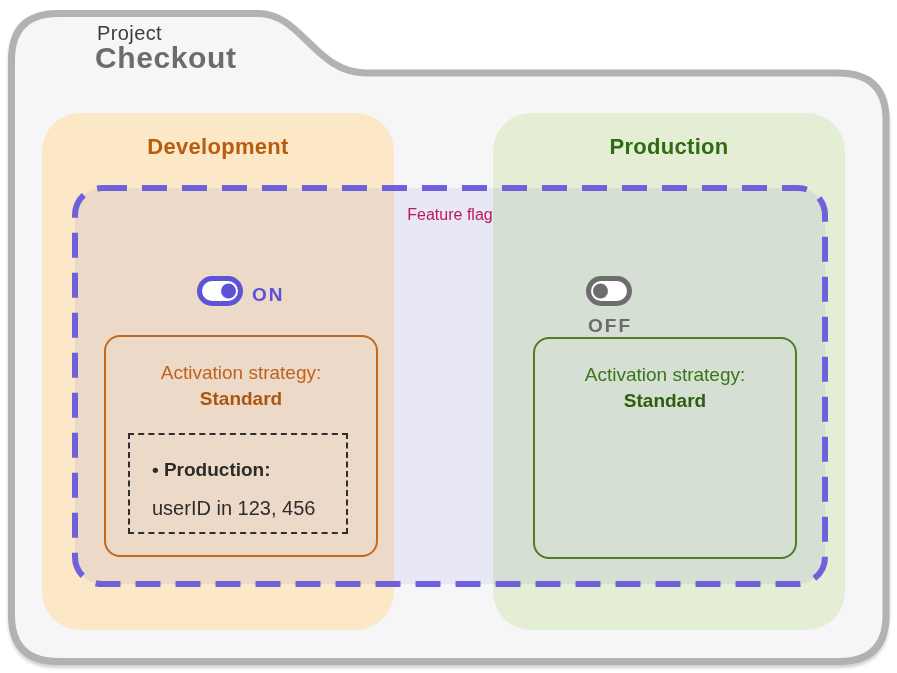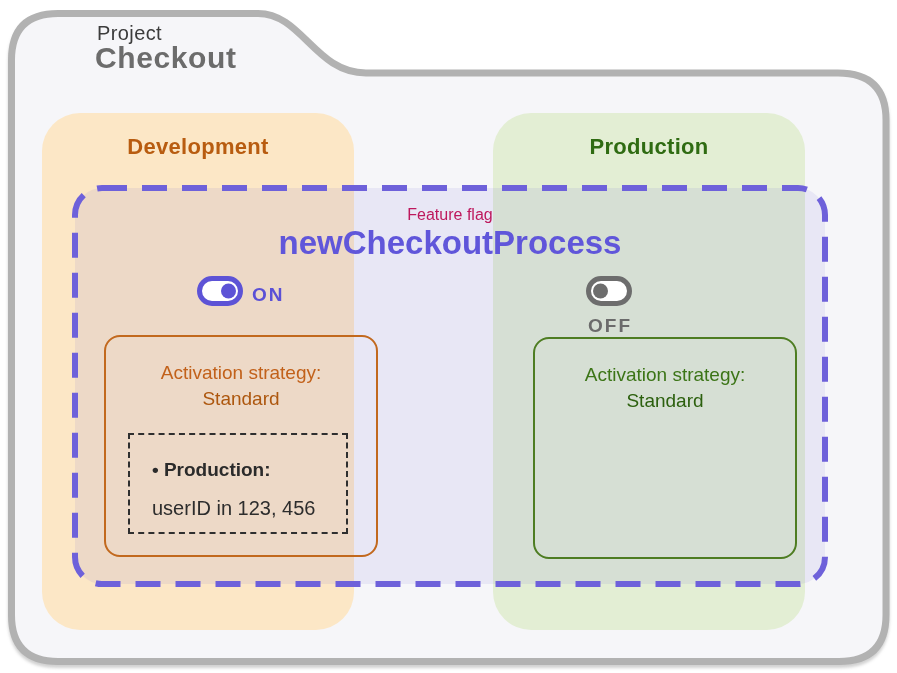--- a/index.html
+++ b/index.html
@@ -18,21 +18,21 @@
   .project-eyebrow {
     position: absolute; left: 97px; top: 22px;
     font-size: 20px; color: #3c3c3c; letter-spacing: 0.4px;
   }
   .project-name {
     position: absolute; left: 95px; top: 41px;
     font-size: 30px; font-weight: 700; color: #6c6c6c; letter-spacing: 0.6px;
   }
 
   .env {
-    position: absolute; top: 113px; width: 312px; height: 517px;
+    position: absolute; top: 113px; width: 352px; height: 517px;
     border-radius: 38px;
   }
   .env-dev  { left: 42px;  background: #fce7c6; }
   .env-prod { left: 493px; background: #e3eed4; }
   .env-title {
     margin-top: 21px; text-align: center;
     font-size: 22px; font-weight: 700; letter-spacing: 0.3px;
   }
   .env-title.dev  { color: #b85c10; }
   .env-title.prod { color: #2f6b12; }
@@ -71,21 +71,21 @@
   .toggle-text.off { color: #6b6b6b; }
 
   .strategy {
     position: absolute; border-radius: 16px; text-align: center;
   }
   .strategy-dev  { left: 104px; top: 335px; width: 274px; height: 222px; border: 2px solid #c2691e; }
   .strategy-prod { left: 533px; top: 337px; width: 264px; height: 222px; border: 2px solid #4e7d22; }
   .strat-heading { margin-top: 25px; font-size: 19px; }
   .strat-heading.dev  { color: #c2611a; }
   .strat-heading.prod { color: #3c7517; }
-  .strat-name { margin-top: 4px; font-size: 19px; font-weight: 400; }
+  .strat-name { margin-top: 4px; font-size: 19px; font-weight: 700; }
   .strat-name.dev  { color: #ad570e; }
   .strat-name.prod { color: #2c600e; }
 
   .dotted {
     position: absolute; border: 2px dashed #2f2f2f; text-align: left;
   }
   .dotted-dev  { left: 22px; top: 96px; width: 220px; height: 101px; padding: 24px 0 0 22px; }
   .dotted-prod { left: 25px; top: 98px; width: 214px; height: 98px;  padding: 20px 0 0 12px; }
   .constraint-title { font-size: 19px; font-weight: 700; color: #2b2b2b; }
   .constraint-value { margin-top: 16px; font-size: 20px; color: #2d2d2d; }
@@ -108,21 +108,20 @@
   </div>
   <div class="env env-prod">
     <div class="env-title prod">Production</div>
   </div>
 
   <svg class="flagbox-svg" viewBox="0 0 756 402">
     <rect x="3" y="3" width="750" height="396" rx="27" fill="rgba(110,97,218,0.10)" stroke="#6e61da" stroke-width="6" stroke-dasharray="25 15"></rect>
   </svg>
 
   <div class="flag-label">Feature flag</div>
-  <div class="flag-name">newCheckoutProcess</div>
 
   <div class="toggle-group toggle-dev">
     <span class="pill on">
       <span class="knob on"></span>
     </span>
     <span class="toggle-text on">ON</span>
   </div>
 
   <div class="toggle-group toggle-prod">
     <span class="pill off">

